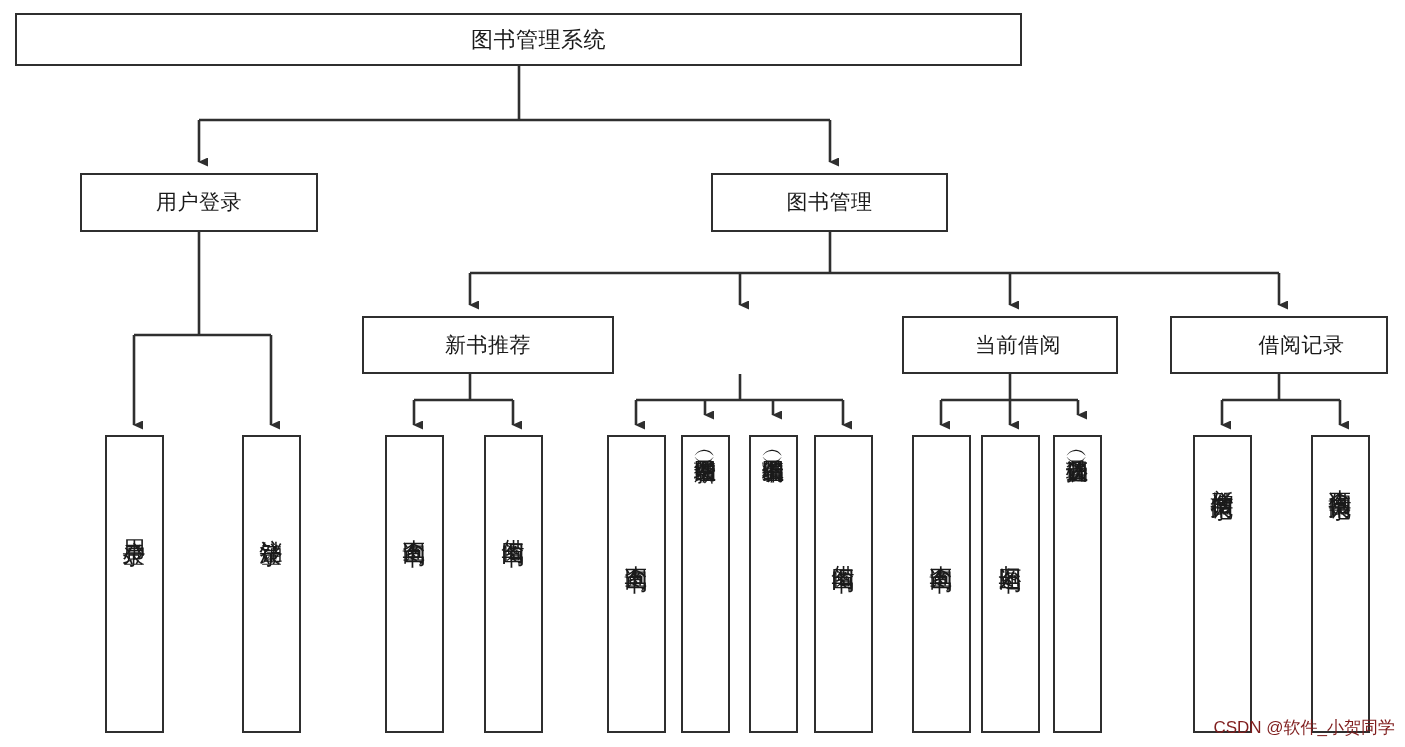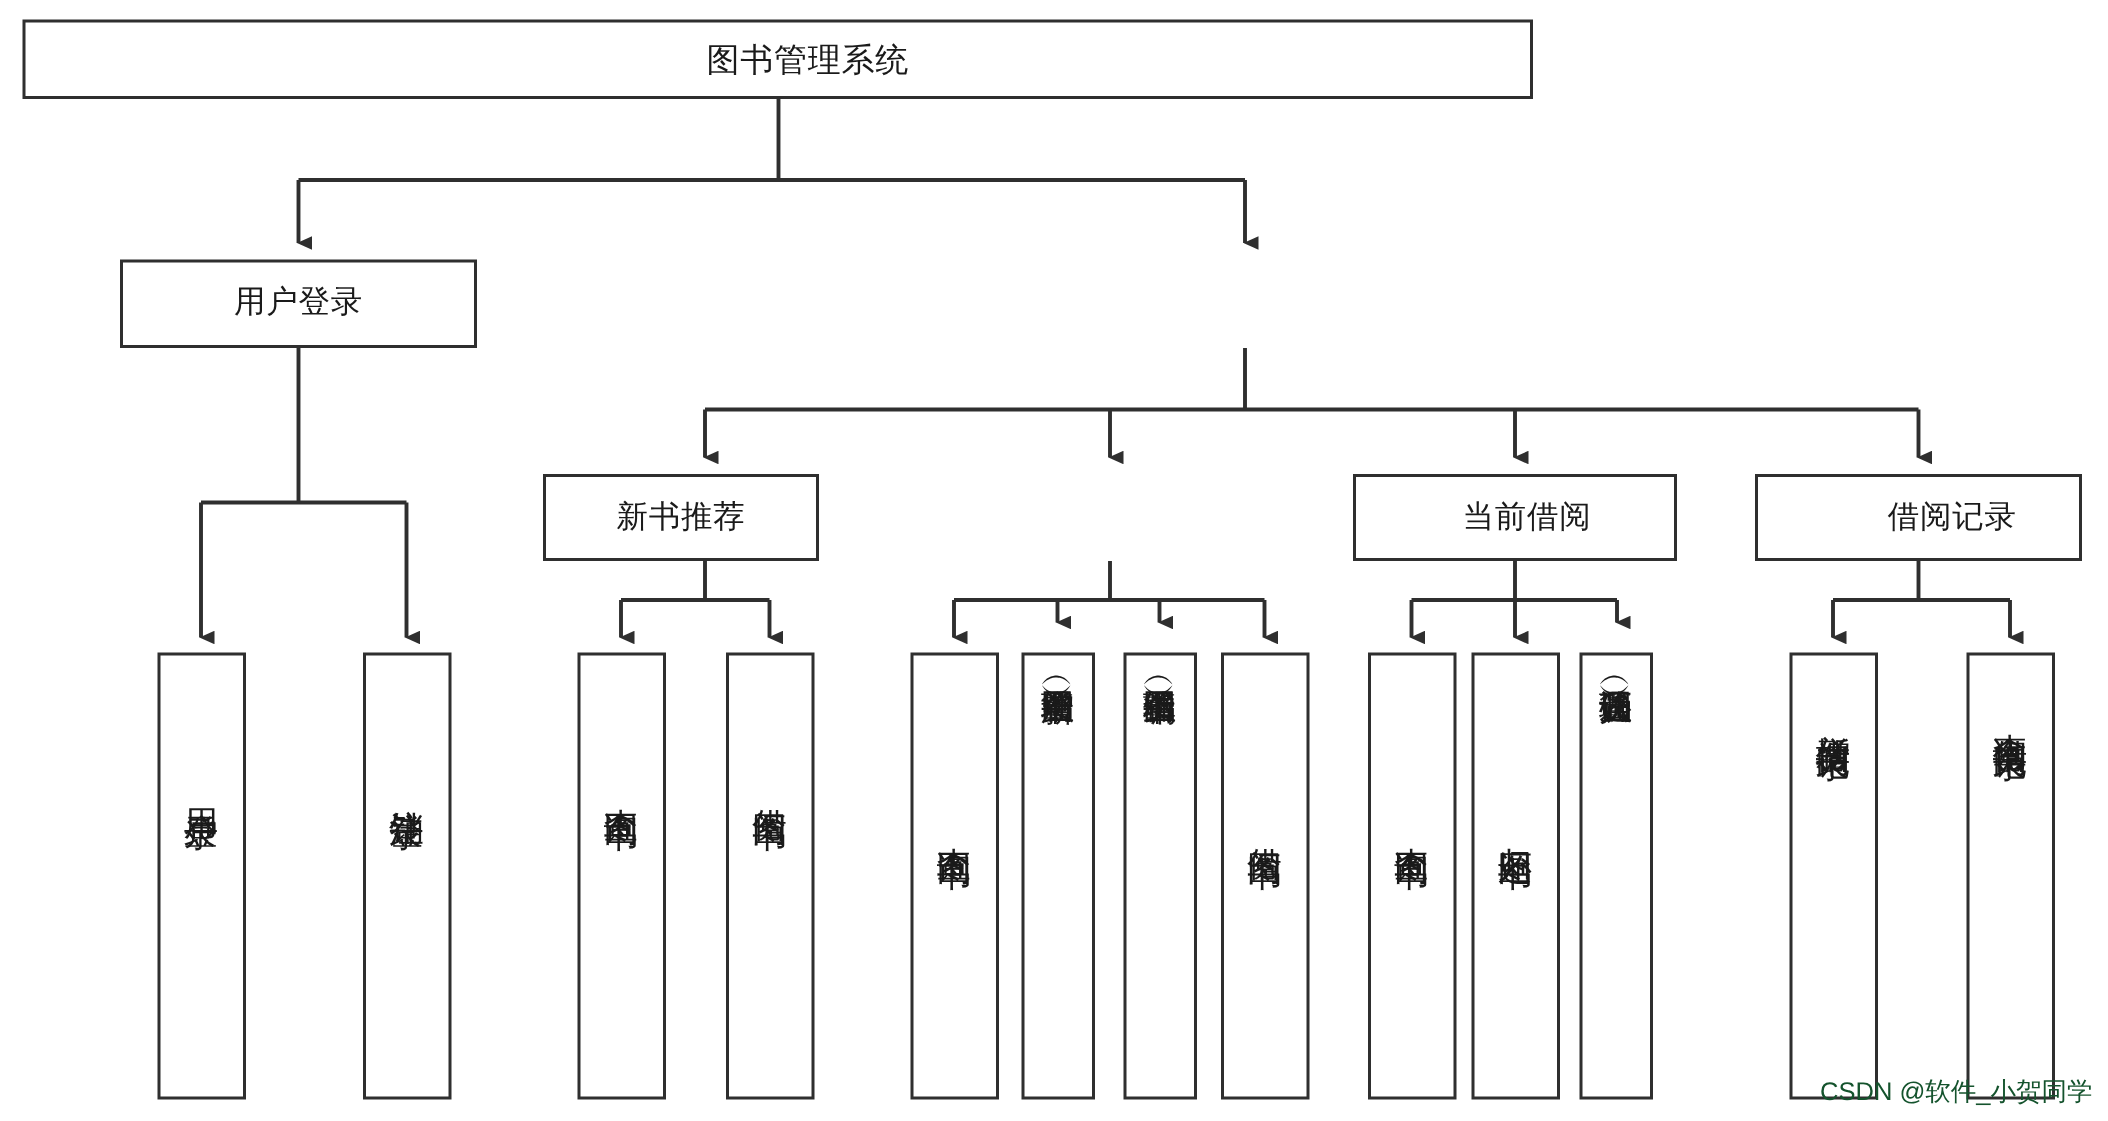--- a/index.html
+++ b/index.html
@@ -77,21 +77,21 @@
     padding-top: 104px;
   }
   .node.v.midlg .node-label {
     padding-top: 28px;
   }
   .watermark {
     position: absolute;
     right: 10px;
     bottom: 8px;
     font-size: 17px;
-    color: #14532d;
+    color: #7f1d1d;
     white-space: nowrap;
     z-index: 6;
     font-family: "Liberation Sans", "DejaVu Sans", sans-serif;
   }
 </style>
 </head>
 <body>
 
 <div id="diagram-root">
 
@@ -145,22 +145,25 @@
     </g>
   </svg>
 
   <div class="node h root" style="left:15px; top:13px; width:1007px; height:53px;padding-left:40px;">
     <span class="node-label">图书管理系统</span>
   </div>
 
   <div class="node h" style="left:80px; top:173px; width:238px; height:59px;">
     <span class="node-label">用户登录</span>
   </div>
-
-  <div class="node h" style="left:362px; top:316px; width:184px; height:58px;">
+  <div class="node h" style="left:711px; top:173px; width:237px; height:59px;">
+    <span class="node-label">图书管理</span>
+  </div>
+
+  <div class="node h" style="left:362px; top:316px; width:252px; height:58px;">
     <span class="node-label">新书推荐</span>
   </div>
   <div class="node h" style="left:902px; top:316px; width:216px; height:58px;padding-left:16px;">
     <span class="node-label">当前借阅</span>
   </div>
   <div class="node h" style="left:1170px; top:316px; width:218px; height:58px;padding-left:45px;">
     <span class="node-label">借阅记录</span>
   </div>
 
   <div class="node v mid" style="left:105px; top:435px; width:59px; height:298px;">

